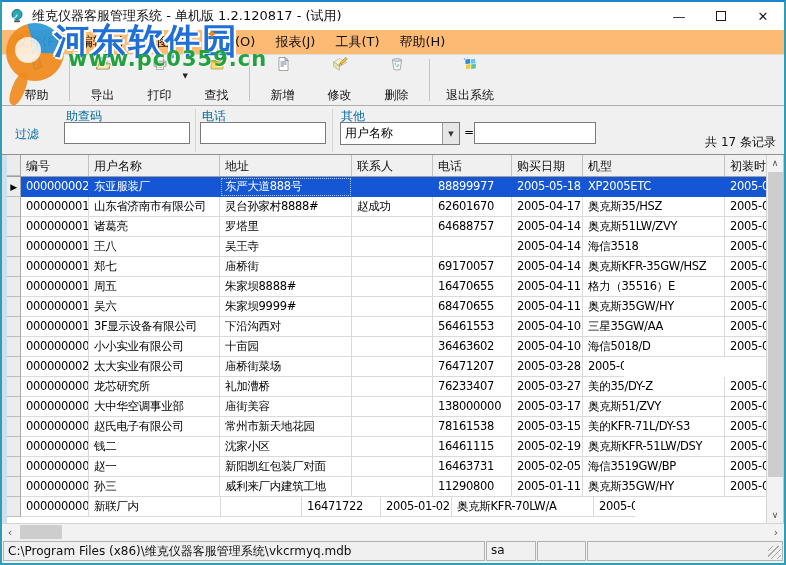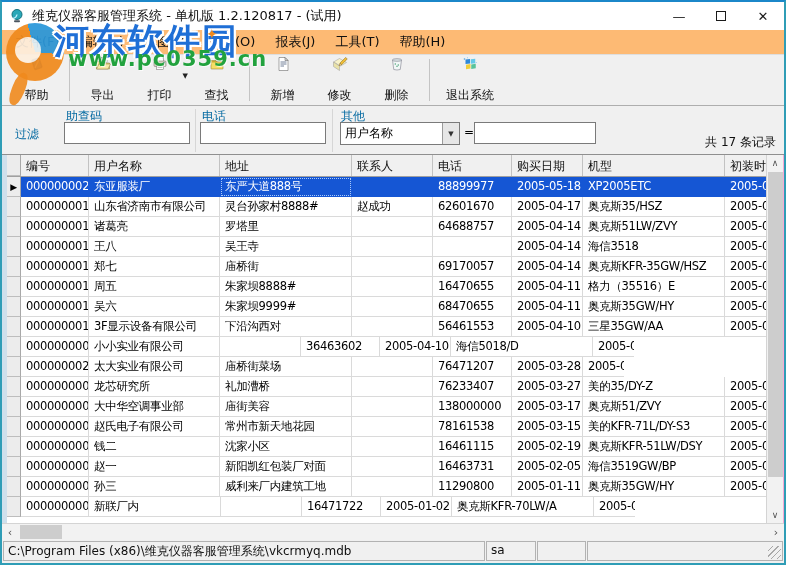--- a/index.html
+++ b/index.html
@@ -313,20 +313,21 @@
             <div class="cell w3"></div>
             <div class="cell w4">56461553</div>
             <div class="cell w5">2005-04-10</div>
             <div class="cell w6">三星35GW/AA</div>
             <div class="cell w7">2005-04-</div>
           </div>
           <div class="trow">
             <div class="cell cm"></div>
             <div class="cell w0">0000000009</div>
             <div class="cell w1">小小实业有限公司</div>
+            <div class="cell w2">十亩园</div>
             <div class="cell w3"></div>
             <div class="cell w4">36463602</div>
             <div class="cell w5">2005-04-10</div>
             <div class="cell w6">海信5018/D</div>
             <div class="cell w7">2005-04-</div>
           </div>
           <div class="trow">
             <div class="cell cm"></div>
             <div class="cell w0">0000000022</div>
             <div class="cell w1">太大实业有限公司</div>

